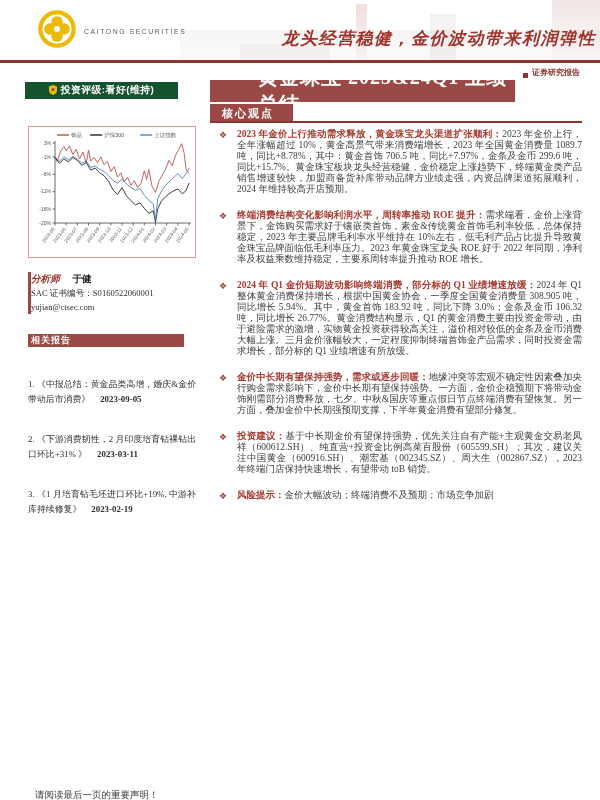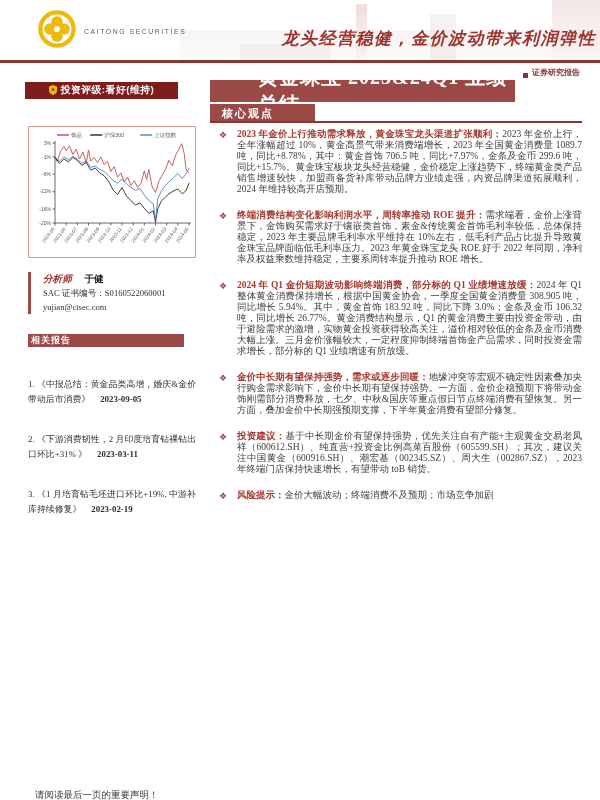--- a/index.html
+++ b/index.html
@@ -27,47 +27,47 @@
     font-family:"Liberation Serif","DejaVu Serif",serif;
     font-weight:bold; font-style:italic; font-size:17px; letter-spacing:1.5px;
   }
   .top-rule { position:absolute; left:0; top:60px; width:600px; height:3px; background:#8a3531; }
   .report-type { position:absolute; right:20px; top:67px; display:flex; align-items:flex-end; gap:4px;
     color:#8a3531; font-size:8px; font-weight:bold; }
   .report-type .sq { width:5px; height:5px; background:#8a3531; display:inline-block; }
 
   
   .rating-box { position:absolute; left:25px; top:82px; width:153px; height:17px;
-    background:#7f1d1d; color:#fff; font-size:9.8px; font-weight:bold;
+    background:#14532d; color:#fff; font-size:9.8px; font-weight:bold;
     display:flex; align-items:center; justify-content:center; gap:4px; letter-spacing:0.5px; }
   .chart-title { position:absolute; left:25px; top:107px; width:168px; text-align:center;
     color:#8a3531; font-size:9.3px; font-weight:bold; font-family:"Liberation Serif","DejaVu Serif",serif;margin-top:45px; }
   .chart-box { position:absolute; left:28px; top:126px; width:168px; height:132px;
     border:1px solid #d79a96; background:#fff; }
   .analyst { position:absolute; left:28px; top:272px; width:168px;
-    border-left:3px solid #9b4946; padding-left:12px; line-height:14px; }
+    border-left:3px solid #9b4946; padding-left:0; line-height:14px; }
   .analyst .row1 { font-size:9.6px; }
   .analyst .lbl { color:#9e332c; font-weight:bold; font-style:italic; margin-right:10px; }
   .analyst .nm { color:#1a1a1a; font-weight:bold; }
   .analyst .sac, .analyst .mail { font-size:8.6px; color:#2e2e2e; font-family:"Liberation Serif","DejaVu Serif",serif; }
   .related-hd { position:absolute; left:28px; top:334px; width:156px; height:13px;
     background:#9b4946; color:#fff; font-size:9px; font-weight:bold;
     display:flex; align-items:center; padding-left:3px; letter-spacing:1px; }
   .related-list { position:absolute; left:28px; top:352px; width:168px;
     font-size:8.9px; color:#2e2e2e; line-height:15px;
     font-family:"Liberation Serif","DejaVu Serif",serif; }
   .related-list .item { margin-bottom:4px; text-align:justify;margin-top:25px; }
   .related-list .dt { font-weight:bold; margin-left:10px; white-space:nowrap; }
 
   
   .main-title { position:absolute; left:210px; top:80px; width:305px; height:22px;
     background:#9b4946; color:#fff; font-weight:bold; font-size:20px; letter-spacing:1px;
     display:flex; align-items:center; justify-content:center;
     font-family:"Liberation Serif","DejaVu Serif",serif;padding-left:48px; }
-  .core-tab { position:absolute; left:210px; top:104px; width:105px; height:18px;
+  .core-tab { position:absolute; left:210px; top:104px; width:83px; height:18px;
     background:#9b4946; color:#fff; font-weight:bold; font-size:11px; letter-spacing:2px;
     display:flex; align-items:center; padding-left:12px;text-align:center; }
   .core-rule { position:absolute; left:210px; top:121px; width:372px; height:2px; background:#8a3531; }
 
   .bullets { position:absolute; left:210px; top:129px; width:372px; }
   .bullet { position:relative; padding-left:27px; margin-bottom:15px; }
   .bullet .marker { position:absolute; left:9px; top:1px; color:#9b4946; font-size:9px; }
   .bullet p { font-size:9.5px; line-height:11px; text-align:justify; color:#3d3d3d;
     font-family:"Liberation Serif","DejaVu Serif",serif; }
   .bullet .head { color:#a63a30; font-weight:bold; }

